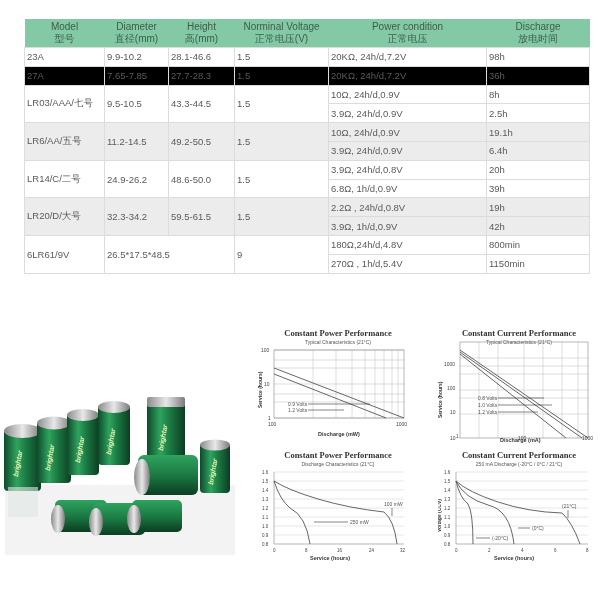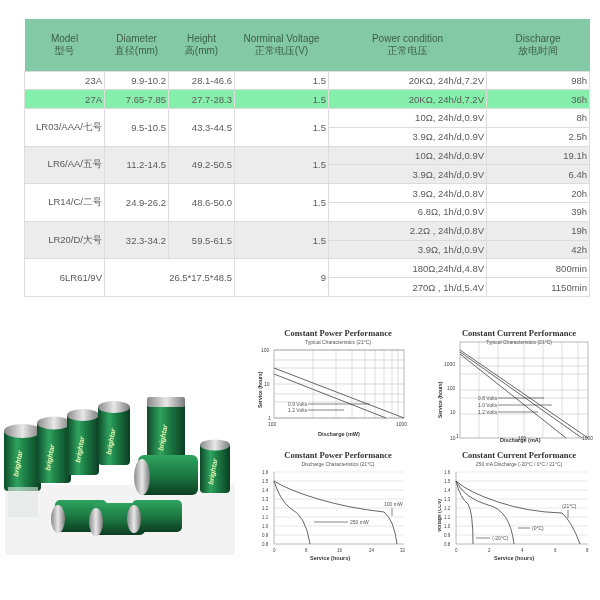--- a/index.html
+++ b/index.html
@@ -1,20 +1,20 @@
 <!DOCTYPE html>
 <html><head>
 <meta charset="utf-8">
 <style>
   * { box-sizing: border-box; margin: 0; padding: 0; }
   body { width: 600px; height: 600px; background: #ffffff; font-family: "Liberation Sans", sans-serif; position: relative; overflow: hidden; color: #555; }
   #spec-table { position: absolute; left: 24px; top: 19px; width: 566px; border-collapse: collapse; font-size: 9.5px; color: #5a5a5a; }
-  #spec-table th { background: #84c9a5; color: #3c5e4c; font-weight: normal; font-size: 10px; line-height: 12px; padding: 2px 2px; text-align: center; height: 52px; margin-top: 43px; }
-  #spec-table td { text-align: right; border: 1px solid #dcdcdc; padding: 0 2px; height: 18.8px; }
-  #spec-table tr.shade td.g { background: #86efac; }
+  #spec-table th { background: #84c9a5; color: #3c5e4c; font-weight: normal; font-size: 10px; line-height: 12px; padding: 2px 2px; text-align: center; height: 28px; margin-top: 43px; }
+  #spec-table td { text-align: left; border: 1px solid #dcdcdc; padding: 0 2px; height: 18.8px; }
+  #spec-table tr.shade td.g { background: #000000; }
   #spec-table td.g2 { background: #ececec; }
   .chart { position: absolute; }
   .chart-title { font-weight: bold; font-size: 8.5px; color: #333; text-align: center; width: 100%; position: absolute; top: 0; font-family: Liberation Serif, serif; }
   .chart-sub { font-size: 5px; color: #555; text-align: center; width: 100%; position: absolute; top: 11px; }
   svg text { font-family: "Liberation Sans", sans-serif; }
   .battery-photo { position: absolute; left: 0; top: 385px; width: 240px; height: 175px; }
 </style>
 </head>
 <body>
 

